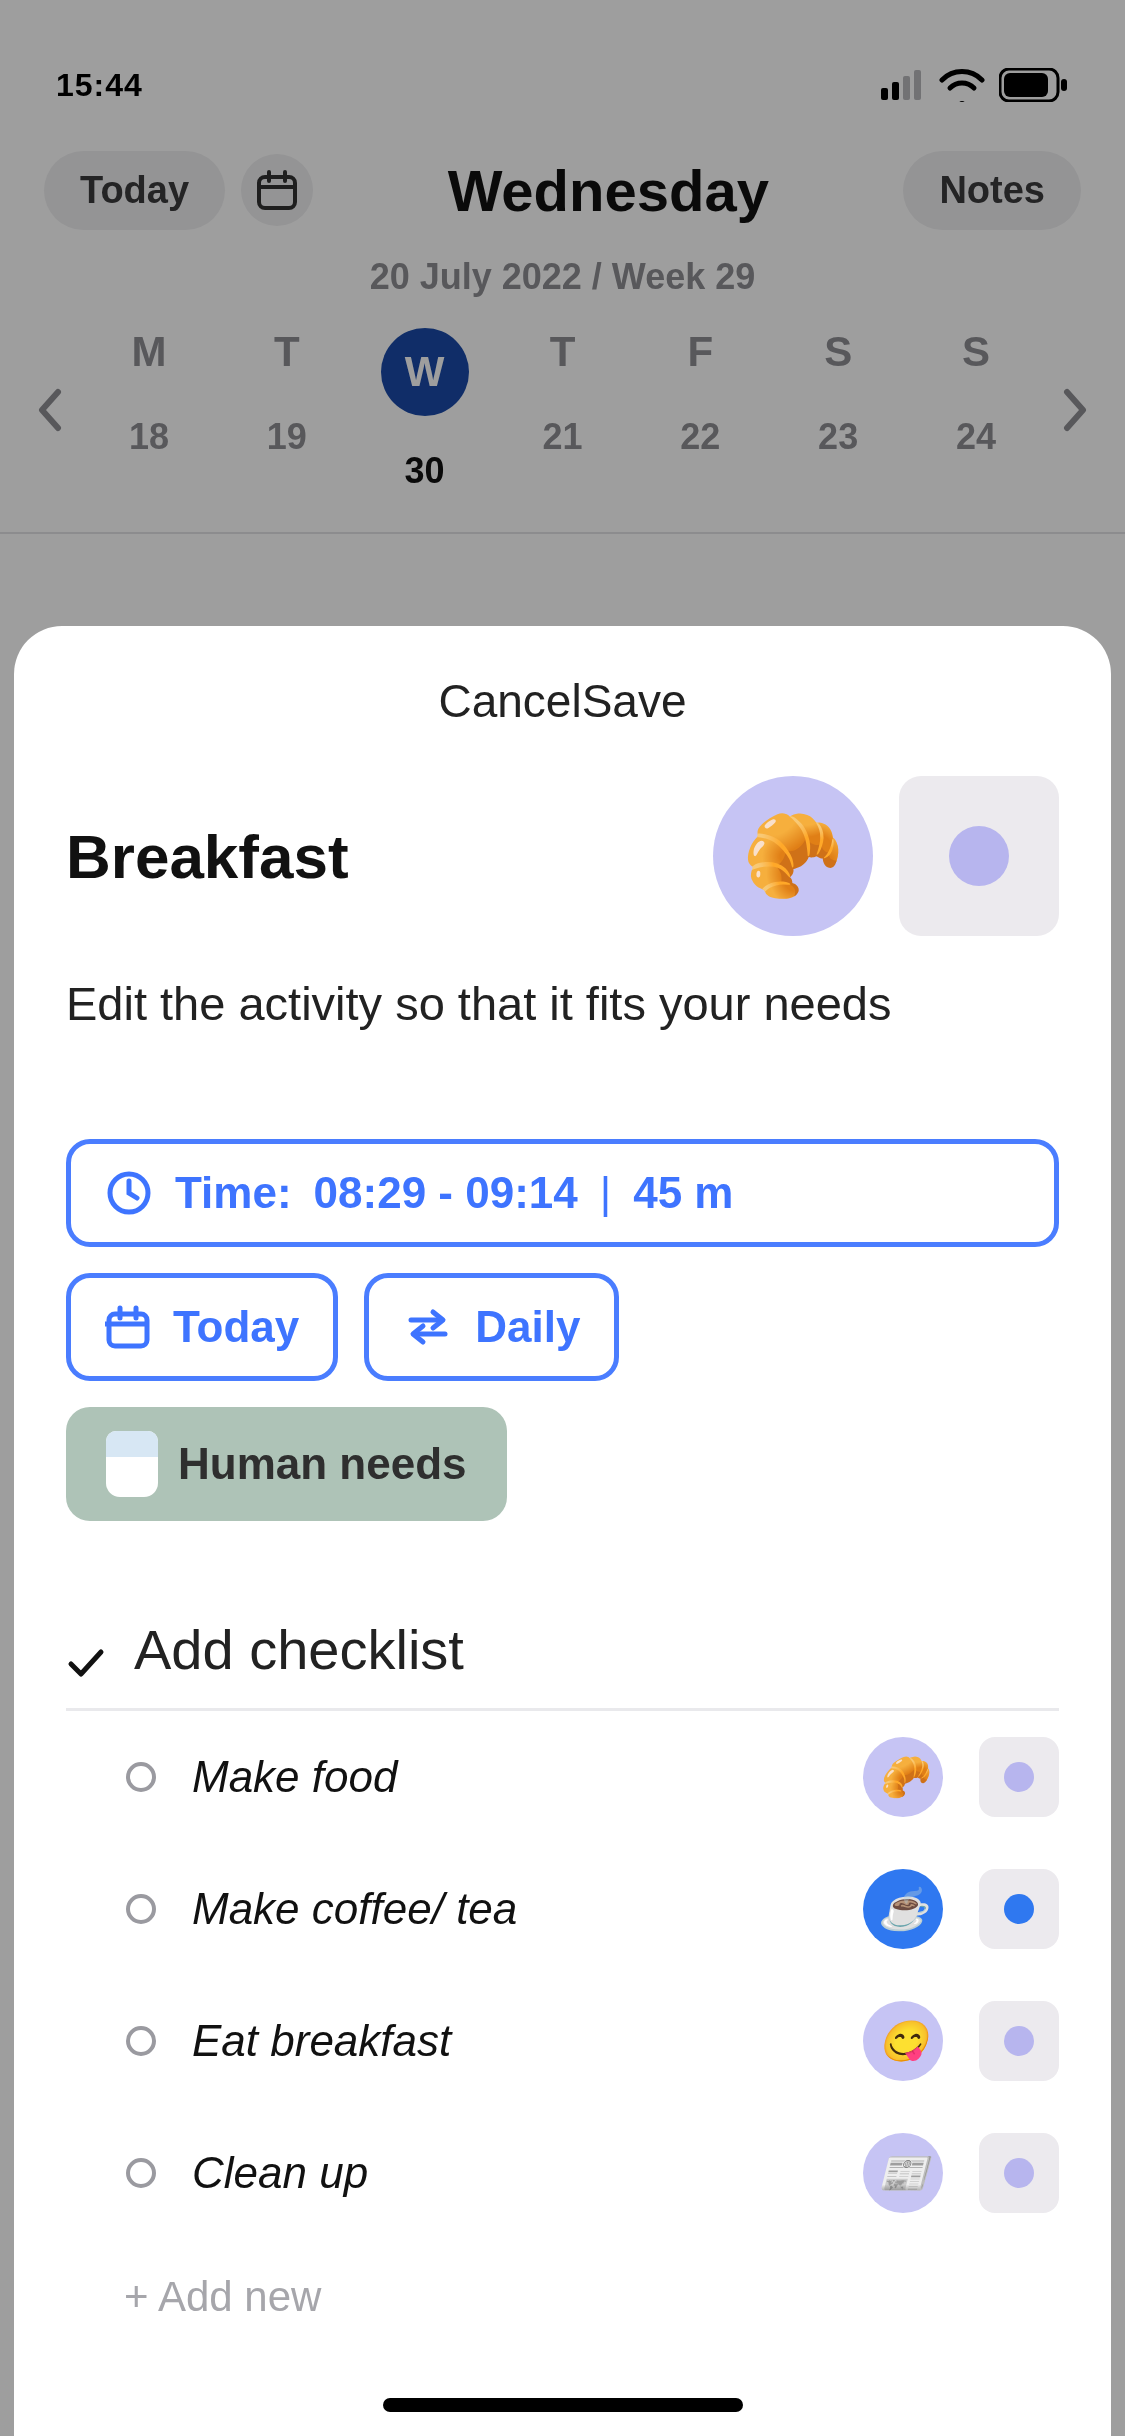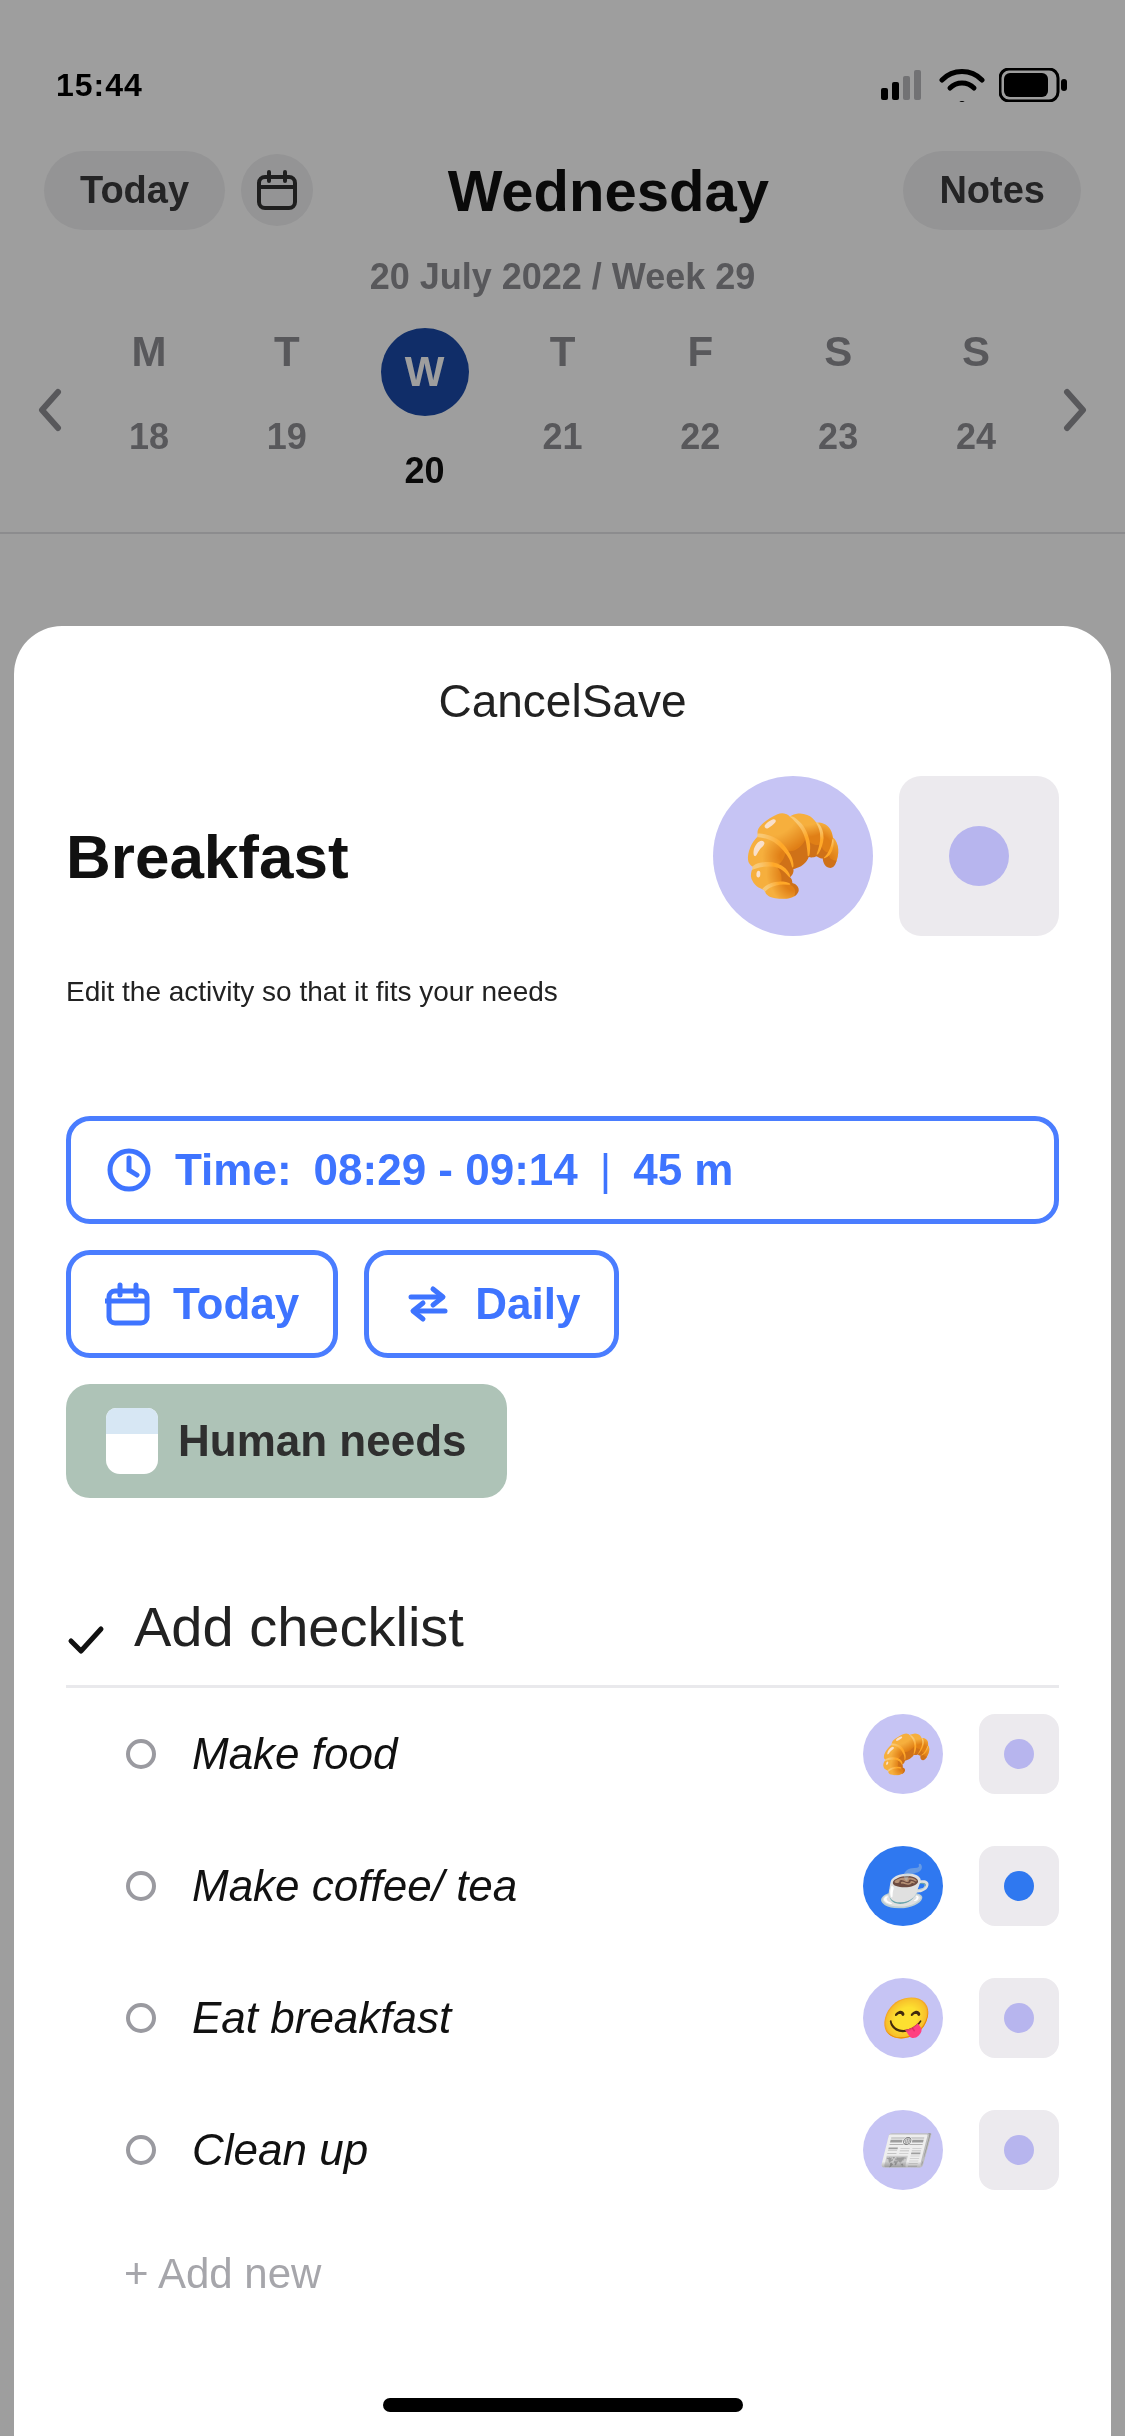--- a/index.html
+++ b/index.html
@@ -41,21 +41,21 @@
   .sheet-top { display:flex; justify-content:center; align-items:center; margin-bottom:48px; }
   .sheet-top button { background:none; border:none; font-size:46px; font-weight:500; color:#222; }
 
   .title-row { display:flex; align-items:center; justify-content:space-between; gap:24px; margin-bottom:40px; }
   .act-title { font-size:62px; font-weight:800; color:#111; }
   .icon-pair { display:flex; gap:26px; align-items:center; }
   .circle-big { width:160px; height:160px; border-radius:50%; background:#c6c4f4; display:flex; align-items:center; justify-content:center; font-size:82px; }
   .square-big { width:160px; height:160px; border-radius:22px; background:#eceaee; display:flex; align-items:center; justify-content:center; }
   .inner-dot  { width:60px; height:60px; border-radius:50%; background:#b7b5ee; }
 
-  .subtitle { font-size:28px; color:#222; font-weight:500; margin-bottom:108px; }
+  .subtitle { font-size:47px; color:#222; font-weight:500; margin-bottom:108px; }
 
   .chips { display:flex; flex-wrap:wrap; gap:26px; margin-bottom:96px; }
   .chip { border:5px solid #4a7dff; color:#3e74ff; border-radius:24px; padding:24px 34px; font-size:44px; font-weight:700; display:flex; align-items:center; gap:22px; }
   .chip.big { width:100%; }
   .chip .sep { font-weight:400; }
   .chip-cat { border:none; background:#aec3b7; color:#2f2f2f; border-radius:24px; padding:24px 40px; font-size:44px; font-weight:700; display:flex; align-items:center; gap:20px; }
   .chip-cat .cup { width:52px; height:66px; background:#fff; border-radius:10px 10px 14px 14px; position:relative; }
   .chip-cat .cup::after { content:""; position:absolute; left:0; right:0; top:0; height:26px; background:#d7e7f4; border-radius:10px 10px 0 0; }
 
   
@@ -132,21 +132,21 @@
       </div>
       <div class="days" id="days-container">
           <div class="daycol">
             <div class="dlabel">M</div>
             <div class="dnum">18</div>
           </div>
           <div class="daycol">
             <div class="dlabel">T</div>
             <div class="dnum">19</div>
           </div>
-          <div class="daycol sel"><div class="dlabel">W</div><div class="dnum">20</div></div>
+          <div class="daycol sel"><div class="dlabel">W</div><div class="dnum">30</div></div>
           <div class="daycol">
             <div class="dlabel">T</div>
             <div class="dnum">21</div>
           </div>
           <div class="daycol">
             <div class="dlabel">F</div>
             <div class="dnum">22</div>
           </div>
           <div class="daycol">
             <div class="dlabel">S</div>

